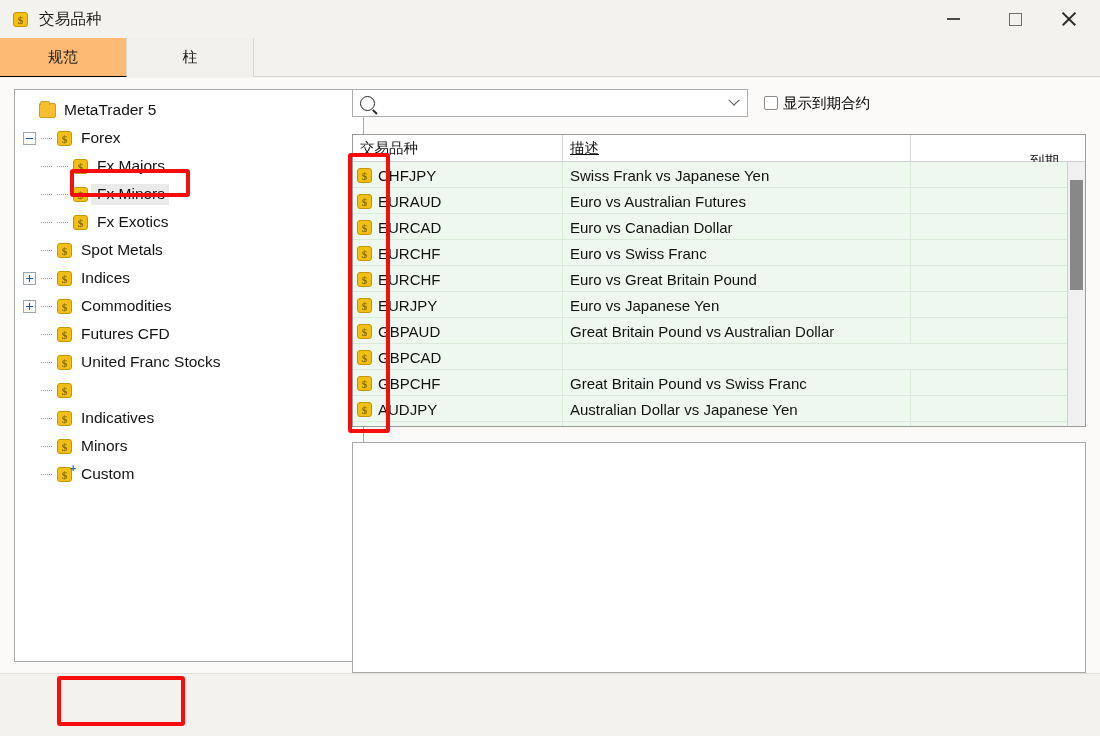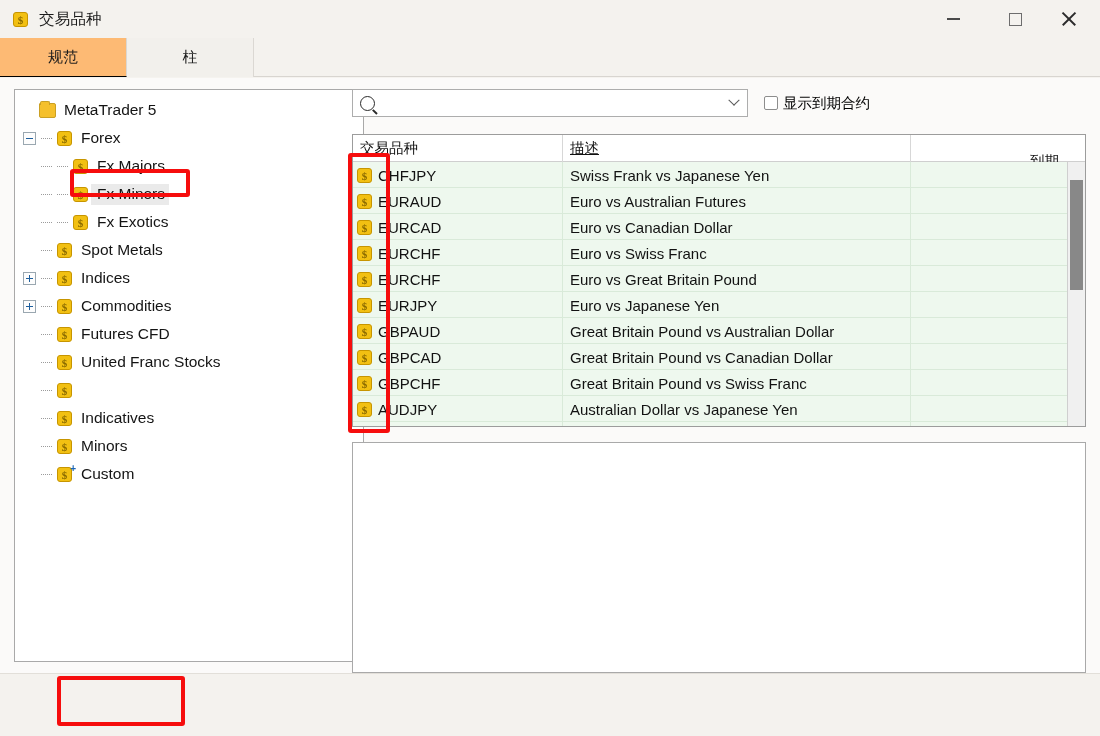--- a/index.html
+++ b/index.html
@@ -528,21 +528,20 @@
               </div>
             <div class="td c2">Great Britain Pound vs Australian Dollar</div>
             <div class="td c3"></div>
           </div>
 
           <div class="trow2">
             <div class="td c1">
                 <span class="coinicon rowcoin">$</span>
                 <span>GBPCAD</span>
               </div>
-            <div class="td c2">Great Britain Pound vs Canadian Dollar</div>
             <div class="td c3"></div>
           </div>
 
           <div class="trow2">
             <div class="td c1">
                 <span class="coinicon rowcoin">$</span>
                 <span>GBPCHF</span>
               </div>
             <div class="td c2">Great Britain Pound vs Swiss Franc</div>
             <div class="td c3"></div>

